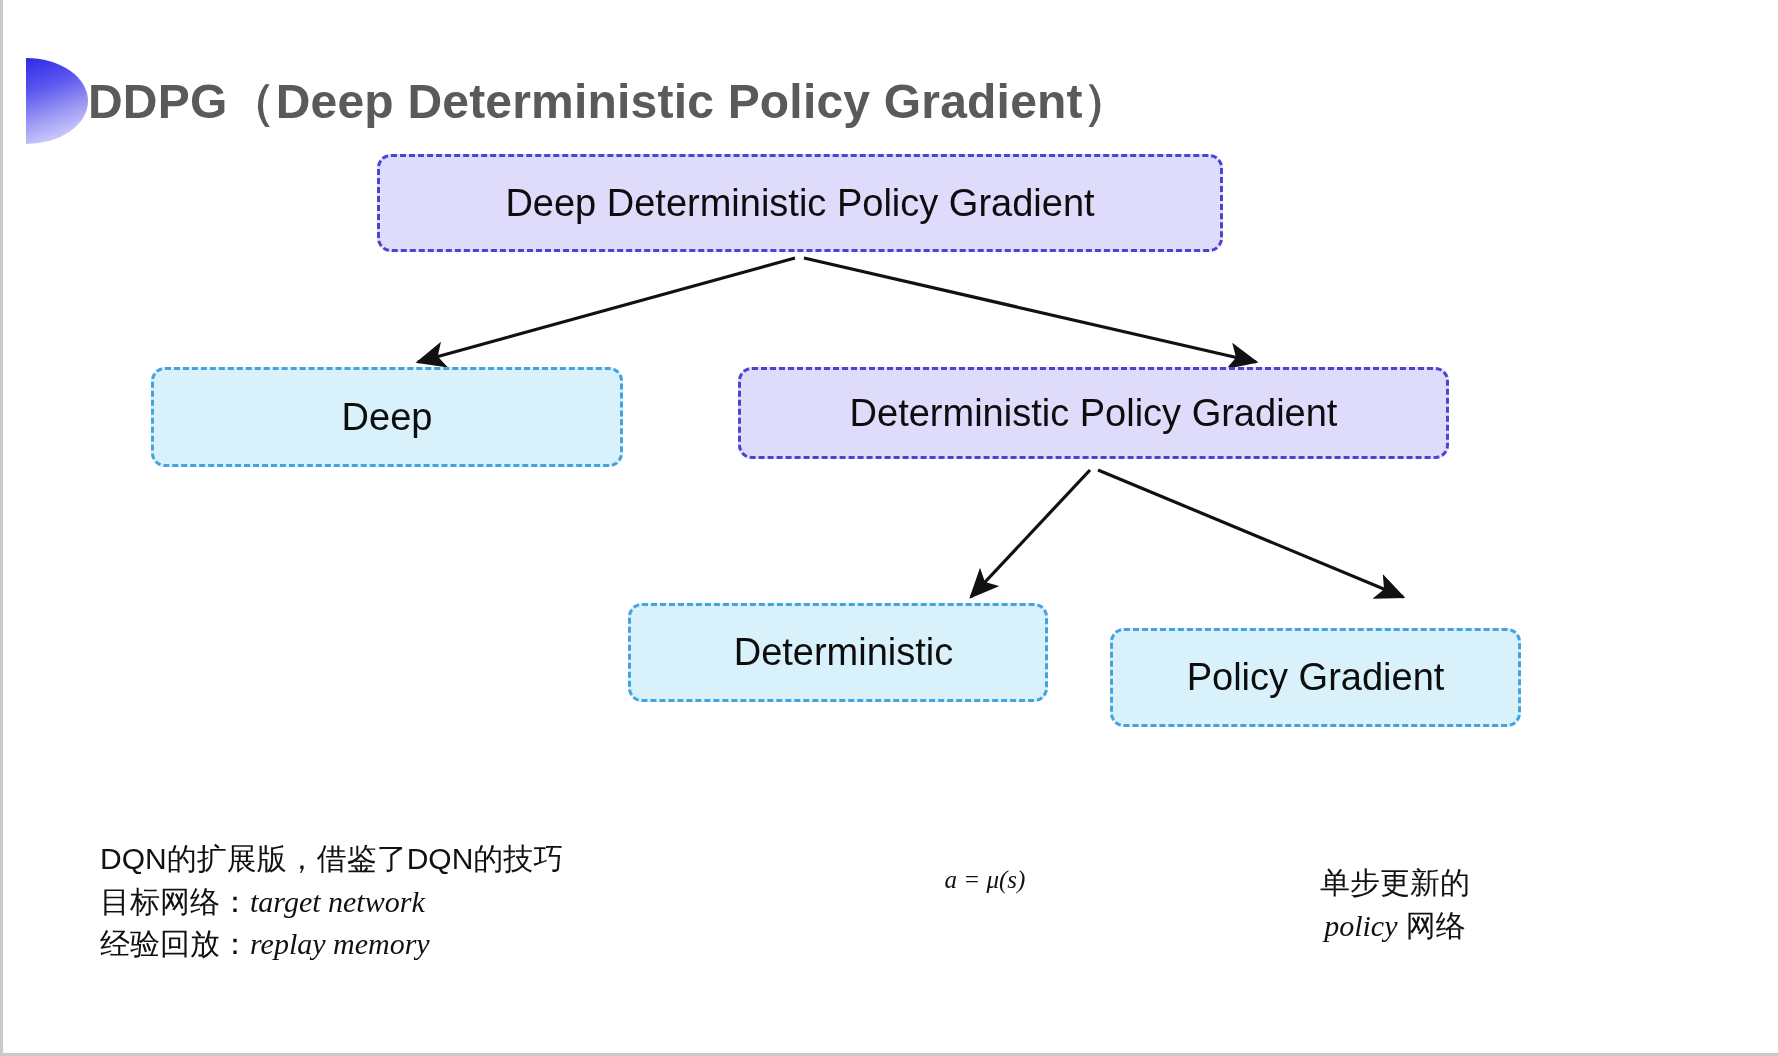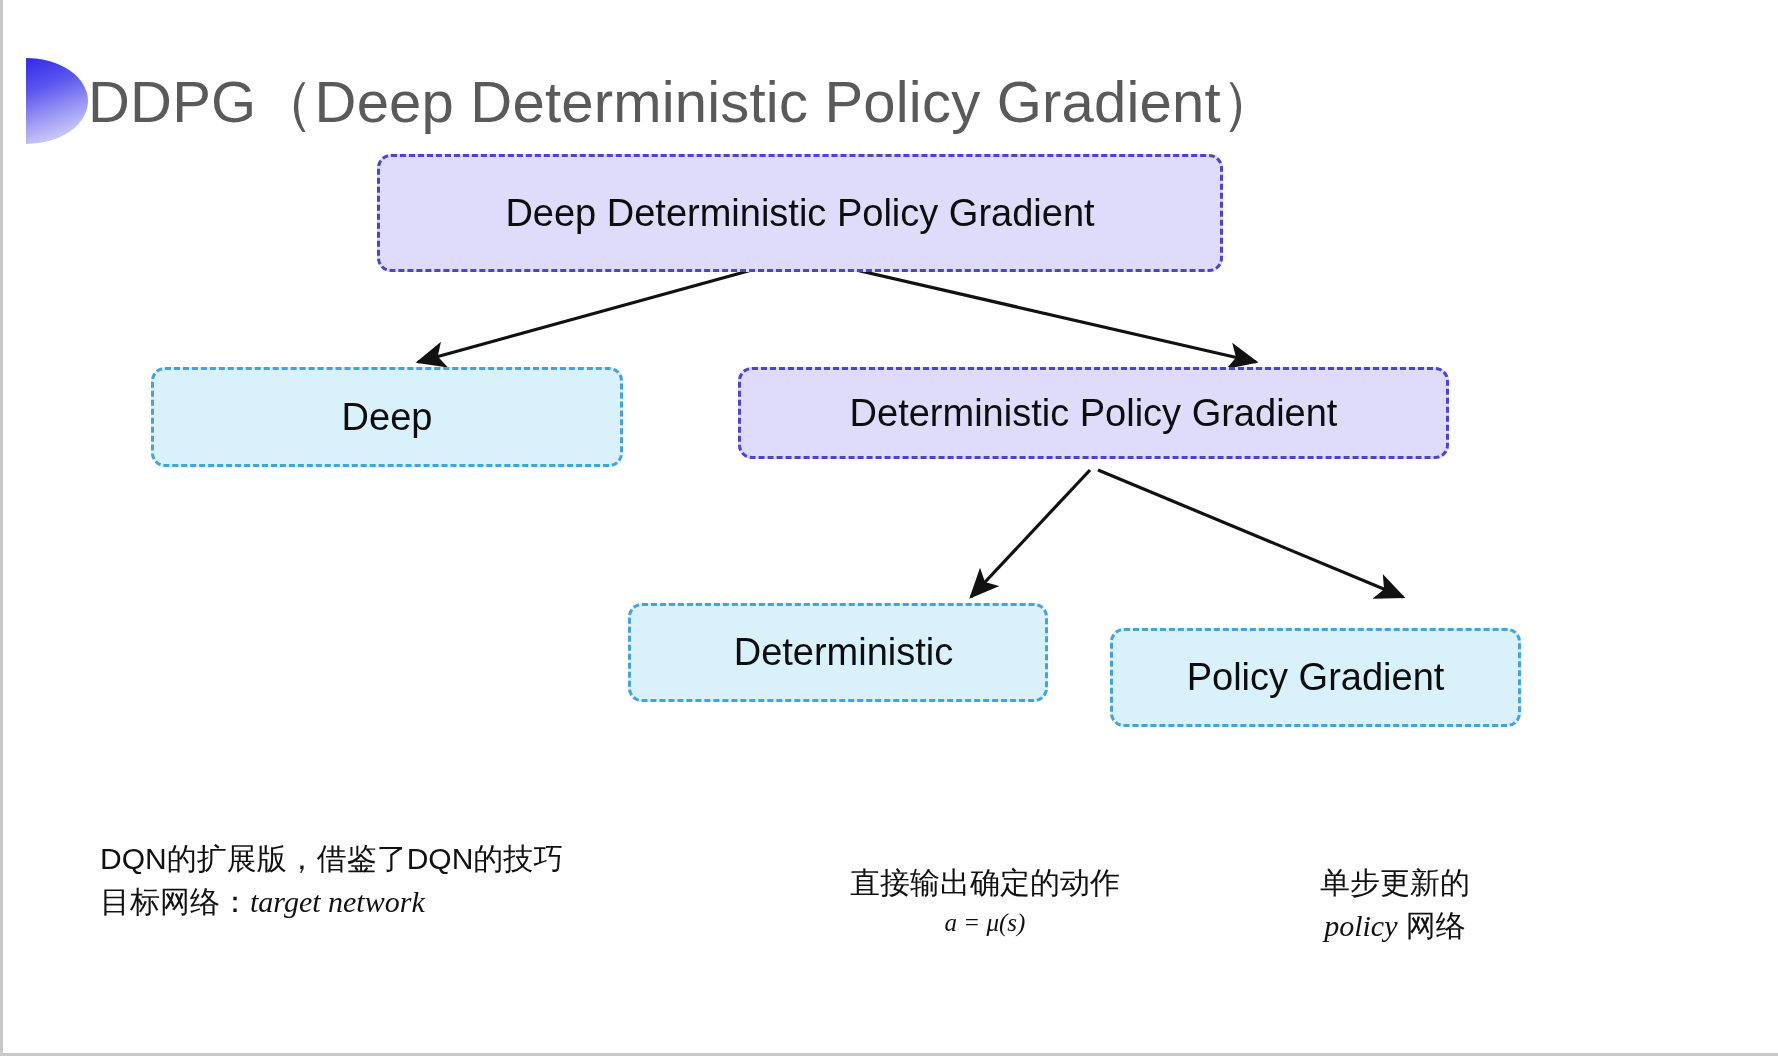--- a/index.html
+++ b/index.html
@@ -42,24 +42,24 @@
     width: 62px;
     height: 86px;
     border-top-right-radius: 62px 43px;
     border-bottom-right-radius: 62px 43px;
     background: linear-gradient(160deg, #2f2ae6 0%, #5b56ee 32%, #9d9af4 62%, #e9e8fd 100%);
   }
   .title-text {
     position: absolute;
     left: 88px;
     top: 62px;
-    font-size: 58px;
+    font-size: 48px;
     line-height: 80px;
     color: #5a5a5a;
-    font-weight: 400;
+    font-weight: 700;
     letter-spacing: 0.2px;
     white-space: nowrap;
   }
 
   
   .node {
     position: absolute;
     box-sizing: border-box;
     border-radius: 14px;
     display: flex;
@@ -71,21 +71,21 @@
   }
   .node-purple {
     background: #dedbfb;
     border: 3px dashed #4a44cf;
   }
   .node-cyan {
     background: #d8f1fb;
     border: 3px dashed #44a3dd;
   }
 
-  #node-root      { left: 377px; top: 154px;  width: 846px; height: 118px; font-size: 38px; }
+  #node-root      { left: 377px; top: 154px;  width: 846px; height: 98px; font-size: 38px; }
   #node-deep      { left: 151px; top: 367px;  width: 472px; height: 100px; font-size: 38px; }
   #node-dpg       { left: 738px; top: 367px;  width: 711px; height: 92px; font-size: 38px; }
   #node-det       { left: 628px; top: 603px;  width: 420px; height: 99px;  font-size: 38px; padding-left: 11px; }
   #node-pg        { left: 1110px; top: 628px; width: 411px; height: 99px;  font-size: 38px; }
 
   
   #arrows {
     position: absolute;
     left: 0; top: 0;
     width: 1778px;
@@ -163,24 +163,24 @@
     <span>Deterministic</span>
   </div>
 
   <div id="node-pg" class="node node-cyan">
     <span>Policy Gradient</span>
   </div>
 
   <div id="caption-left" class="caption">
     <span class="ln">DQN的扩展版，借鉴了DQN的技巧</span>
     <span class="ln"><span>目标网络：</span><span class="serif-i">target network</span></span>
+    <span class="ln"><span>经验回放：</span><span class="serif-i">replay memory</span></span>
   </div>
 
   <div id="caption-mid" class="caption">
-    <span class="ln">直接输出确定的动作</span>
     <span class="ln math">a = μ(s)</span>
   </div>
 
   <div id="caption-right" class="caption">
     <span class="ln">单步更新的</span>
     <span class="ln"><span class="serif-i">policy</span><span> 网络</span></span>
   </div>
 
 </div>
 

